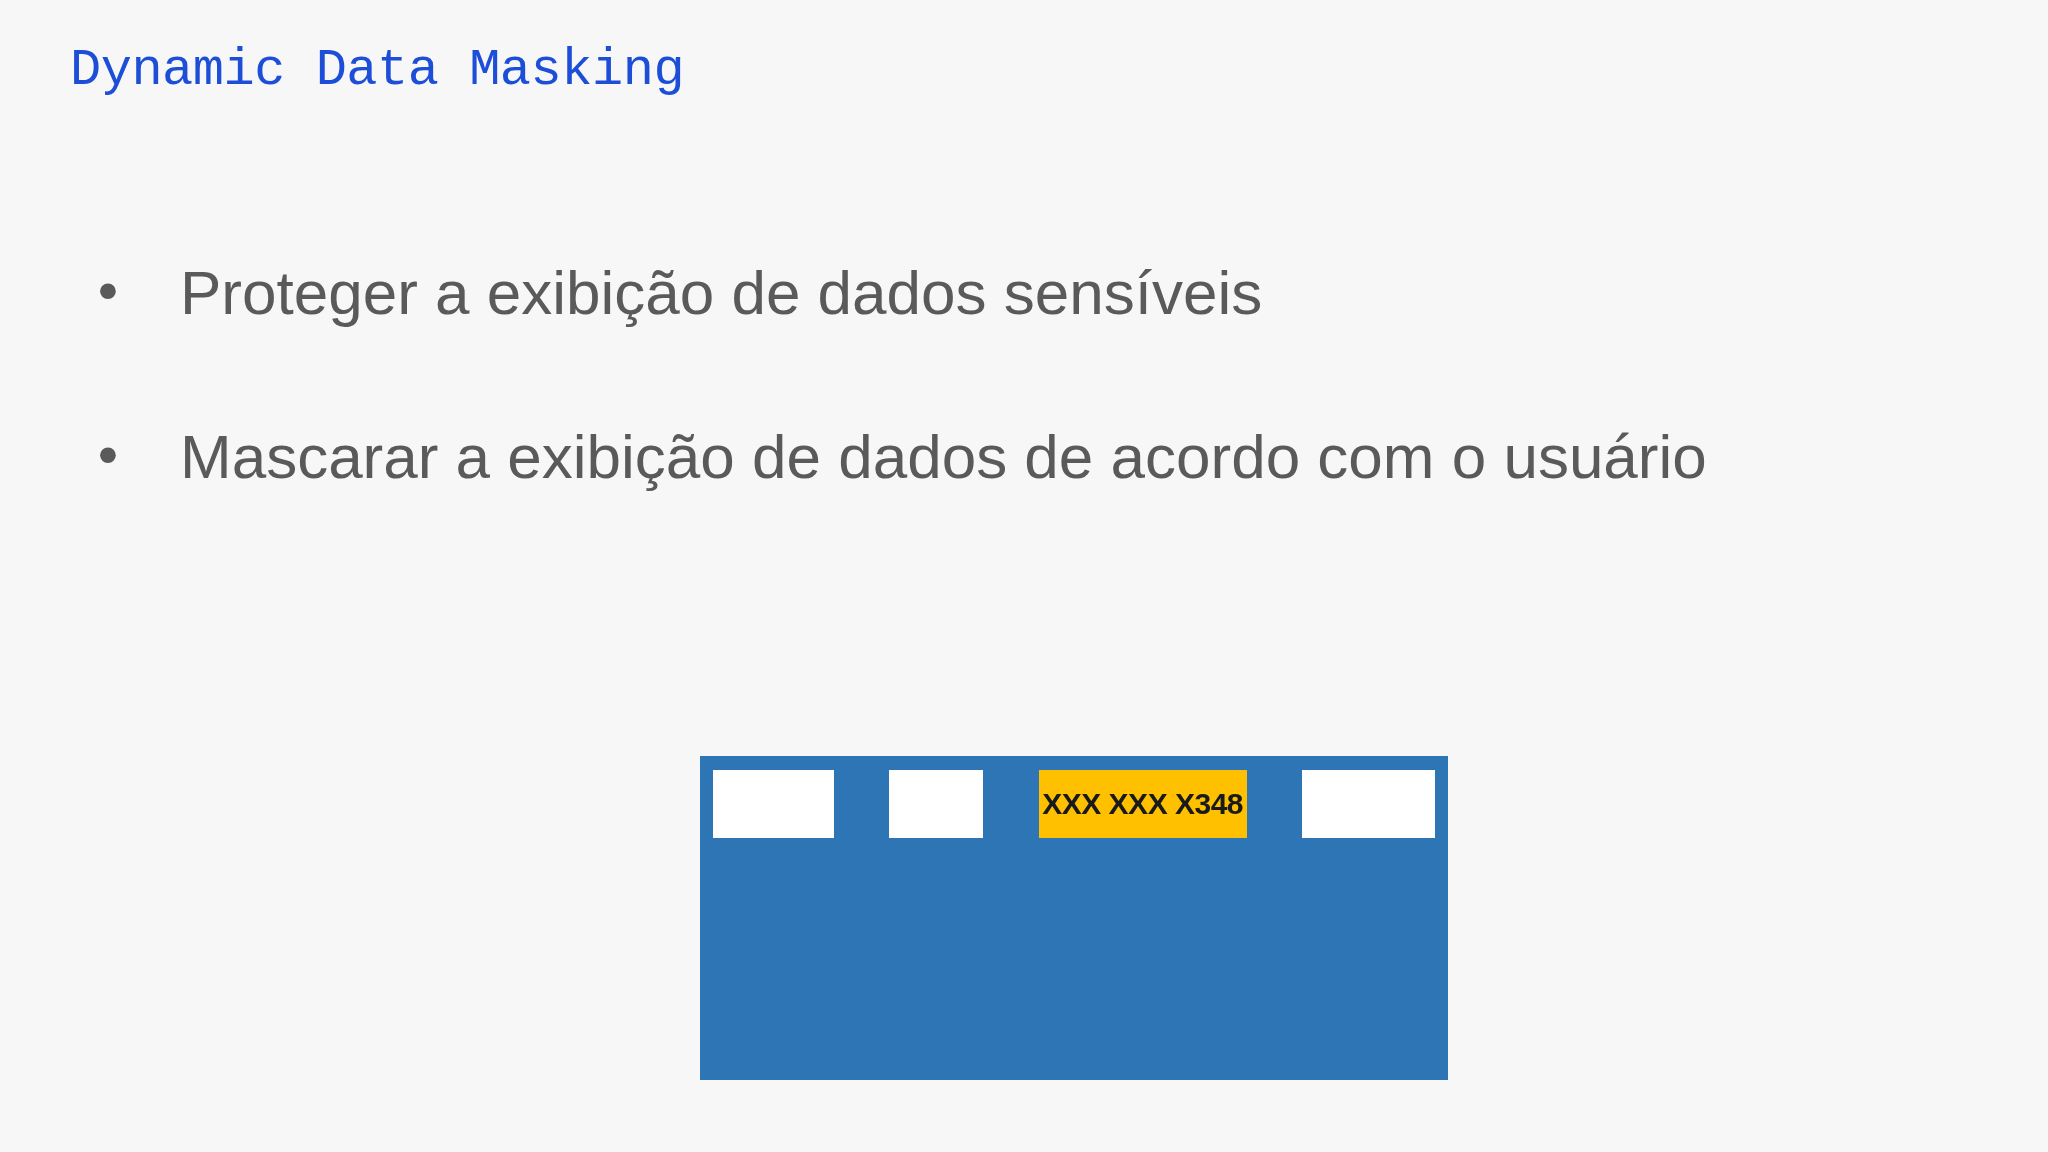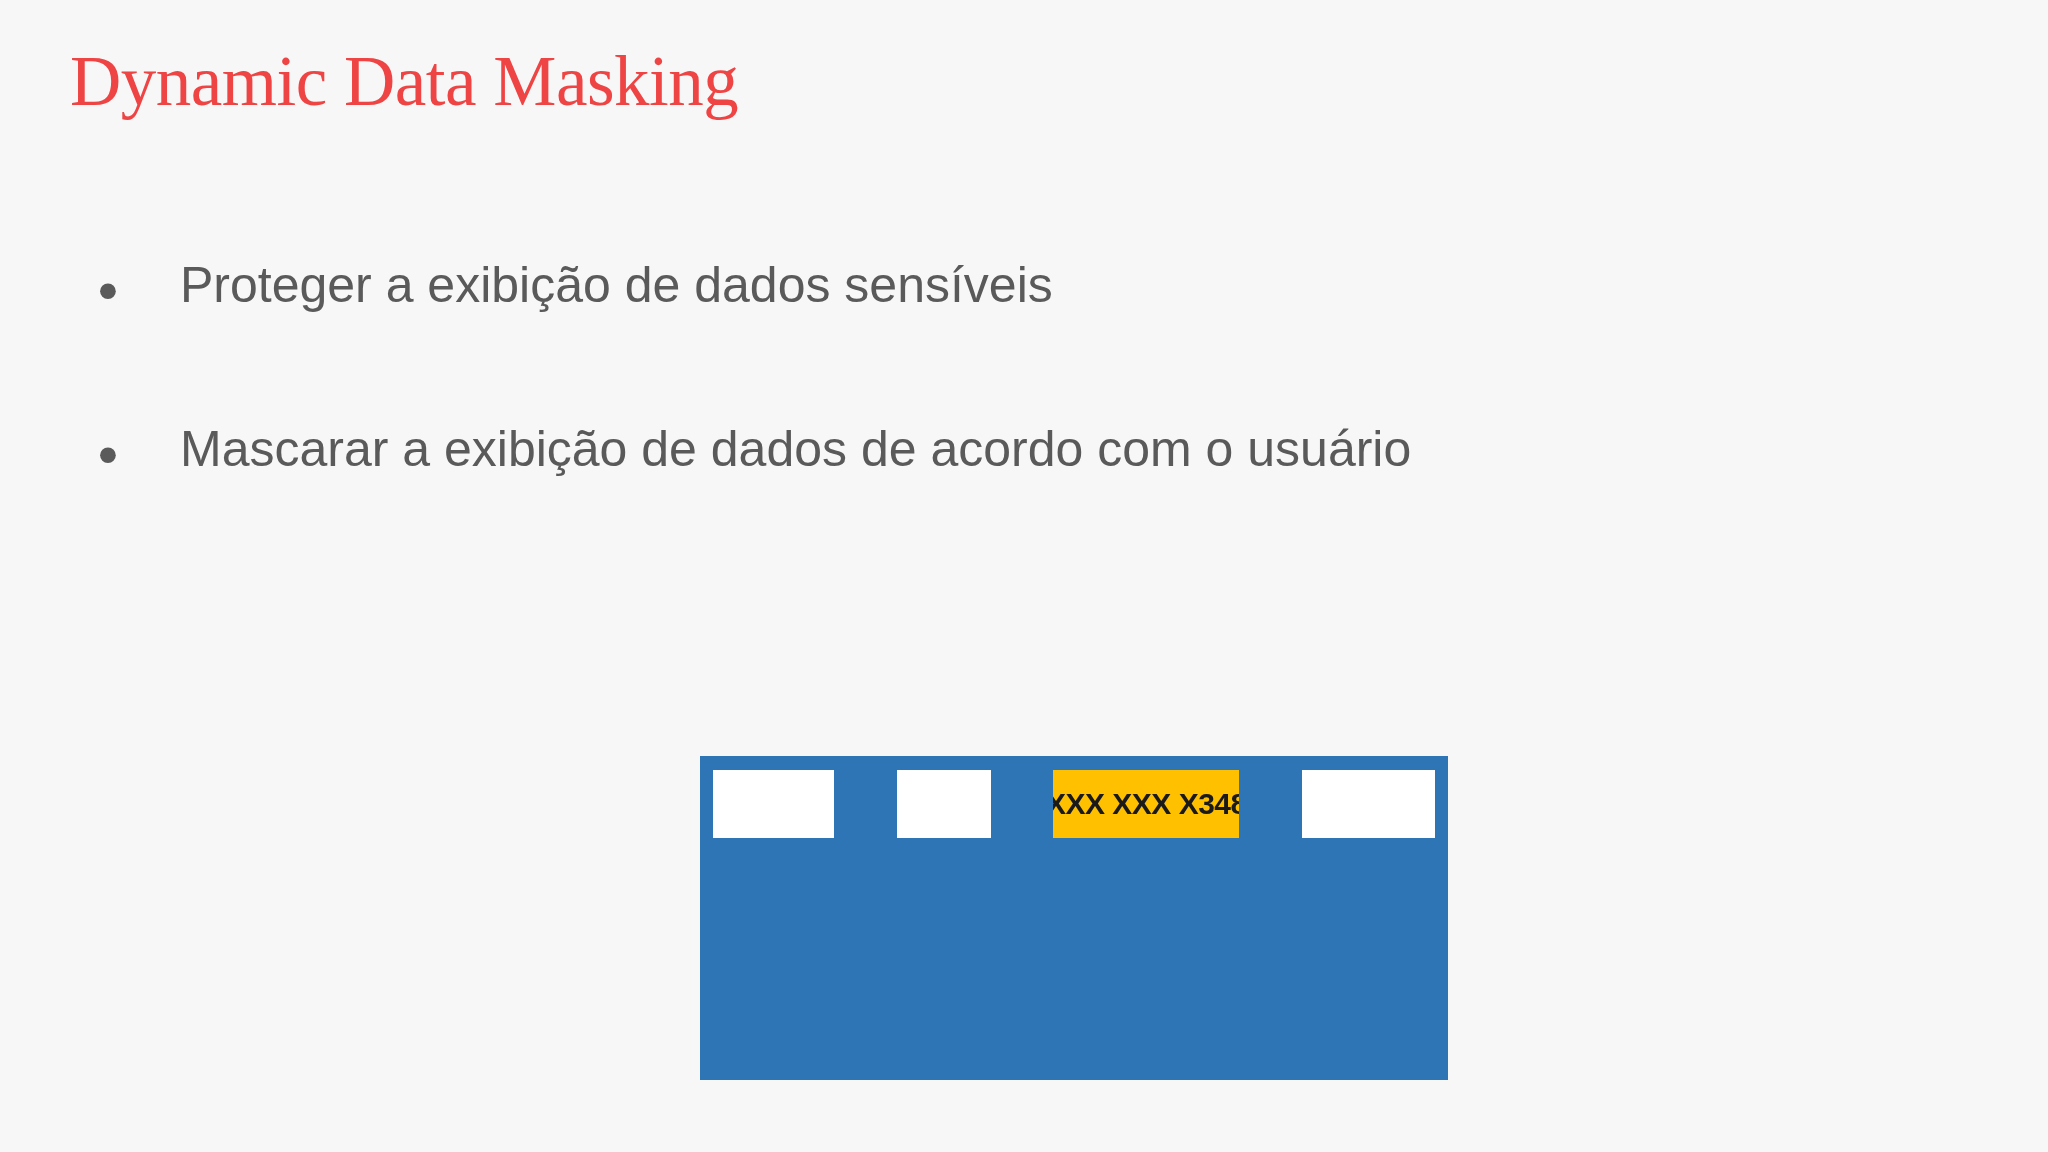--- a/index.html
+++ b/index.html
@@ -17,26 +17,26 @@
     font-family: "Liberation Sans", "DejaVu Sans", sans-serif;
     -webkit-font-smoothing: antialiased;
   }
 
   
   #slide-title {
     position: absolute;
     left: 70px;
     top: 42px;
     width: 1700px;
-    font-family: Liberation Serif, serif;
+    font-family: Liberation Mono, monospace;
     font-weight: 300;
-    font-size: 71px;
+    font-size: 52px;
     line-height: 1.12;
     letter-spacing: -0.5px;
-    color: #ef4444;
+    color: #1d4ed8;
     white-space: nowrap;
   }
 
   
   #body-list {
     position: absolute;
     left: 70px;
     top: 255px;
     width: 1800px;
   }
@@ -53,21 +53,21 @@
     color: #5a5a5a;
     text-align: left;
     padding-left: 22px;
     box-sizing: border-box;
     font-family: "DejaVu Sans", sans-serif;
   }
   .bullet-text {
     flex: 1 1 auto;
     font-family: "Liberation Sans", "DejaVu Sans", sans-serif;
     font-weight: 300;
-    font-size: 50px;
+    font-size: 62px;
     line-height: 1.22;
     color: #5a5a5a;
     max-width: 1720px;
   }
 
   
   #masking-table {
     position: absolute;
     left: 700px;
     top: 756px;
@@ -90,21 +90,21 @@
     background: #ffffff;
     box-sizing: border-box;
     display: flex;
     align-items: center;
     justify-content: center;
     overflow: hidden;
   }
   .cell.c1 { width: 121px; }
   .cell.c2 { width:  94px; }
   .cell.c3 {
-    width: 186px;
+    width: 208px;
     background: #ffc000;
     font-family: "Liberation Sans Narrow", "Liberation Sans", "DejaVu Sans", sans-serif;
     font-weight: bold;
     font-size: 30px;
     letter-spacing: -0.5px;
     color: #1a1a1a;
     white-space: nowrap;
   }
   .cell.c4 { width: 133px; }
 </style>

